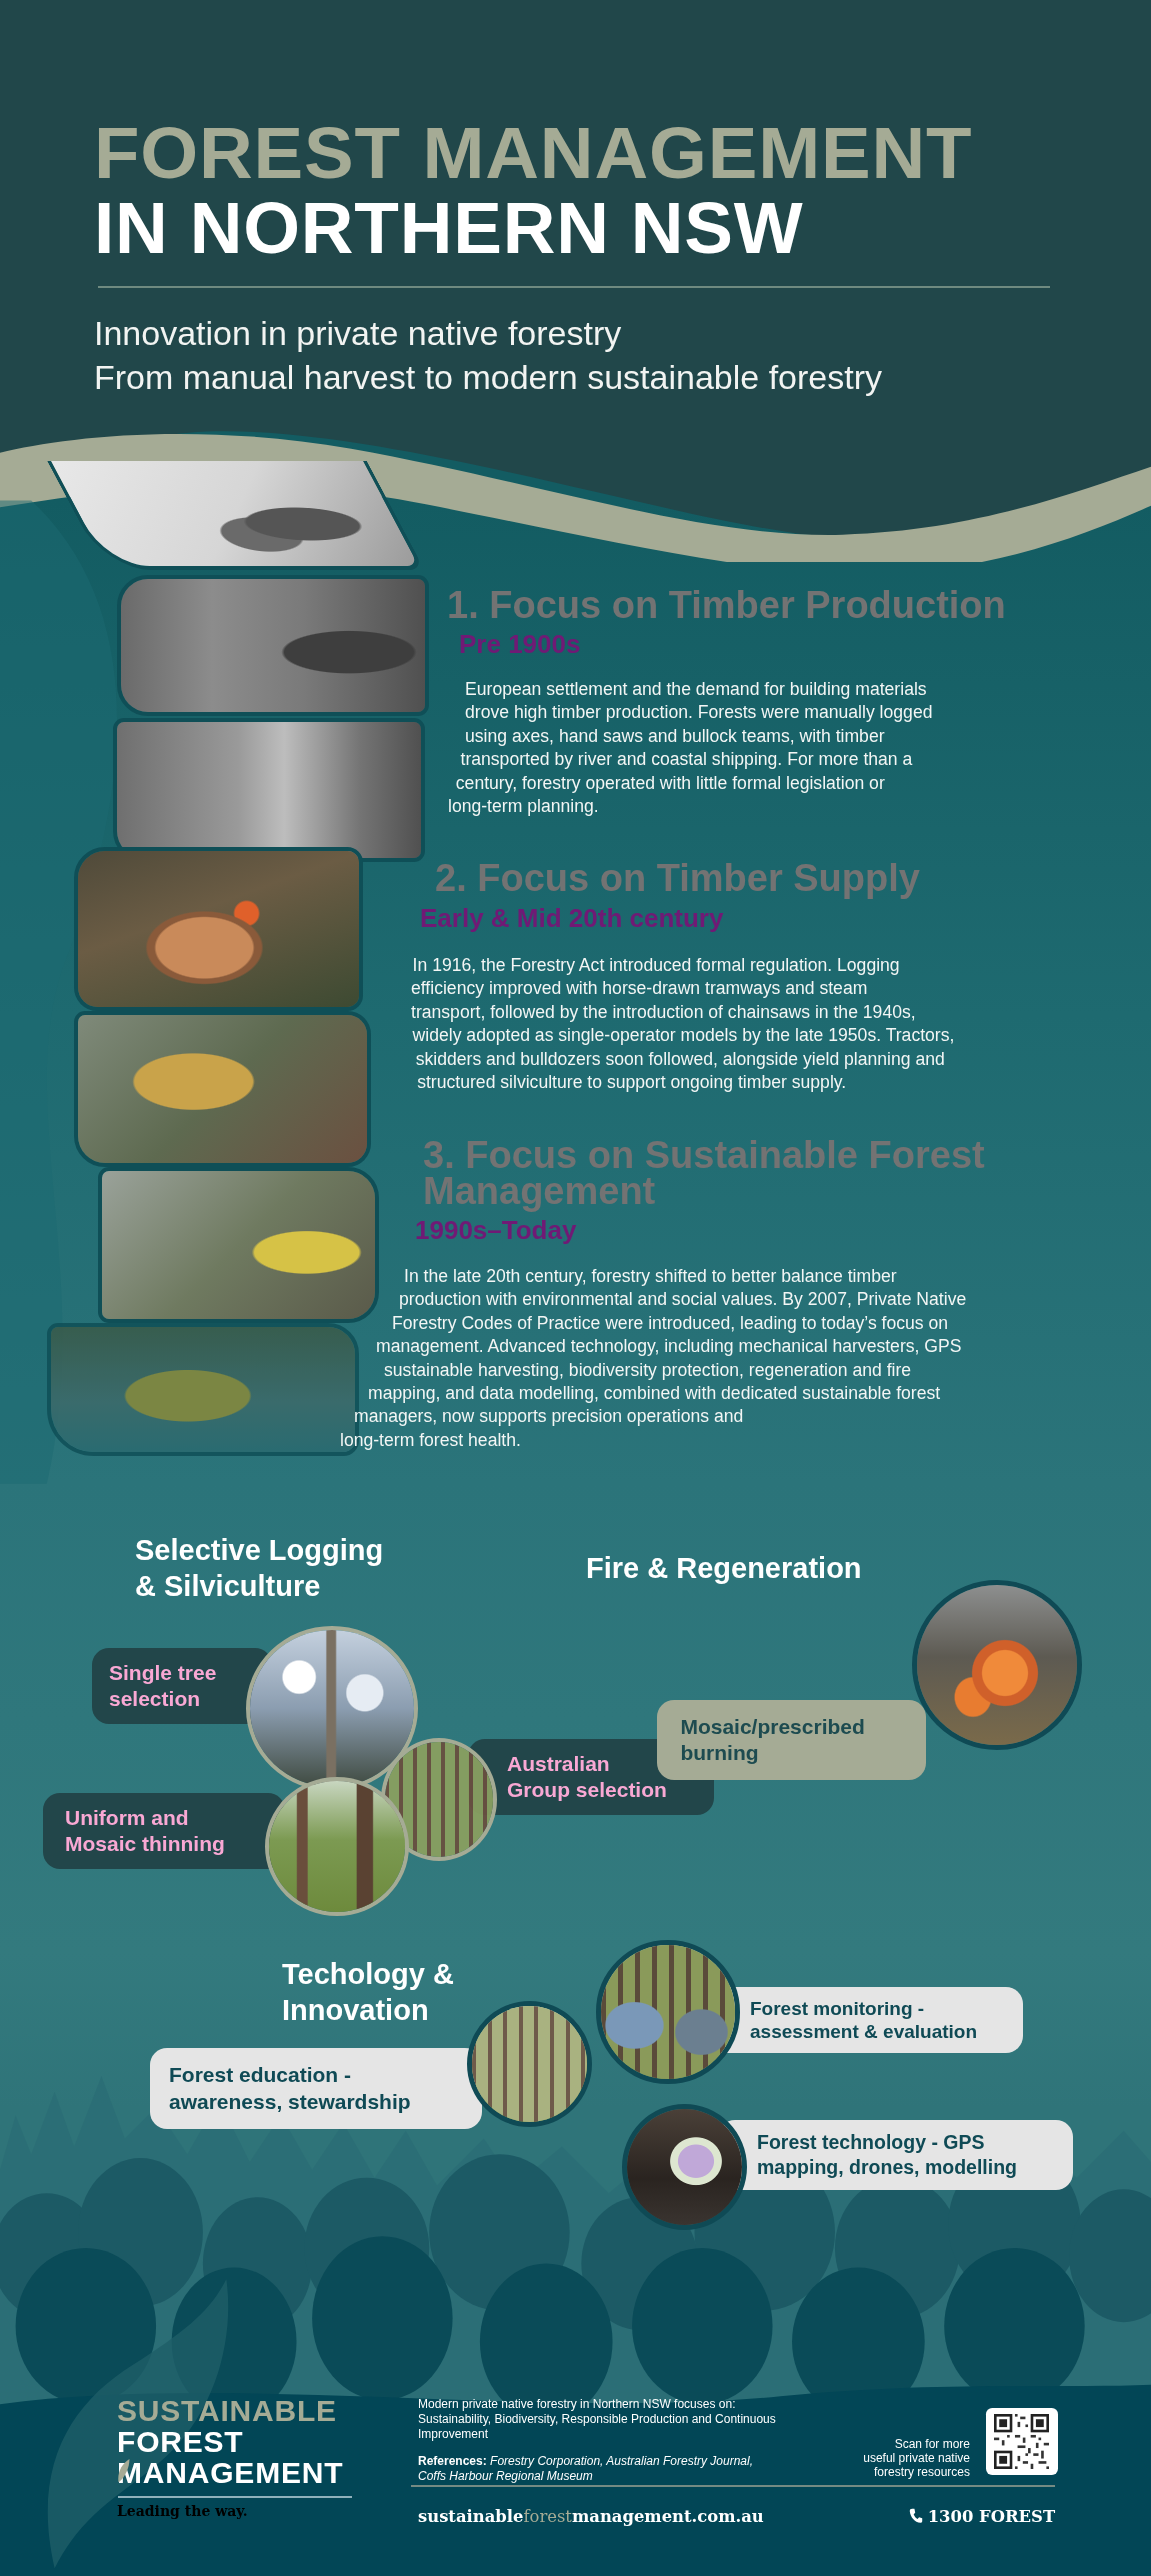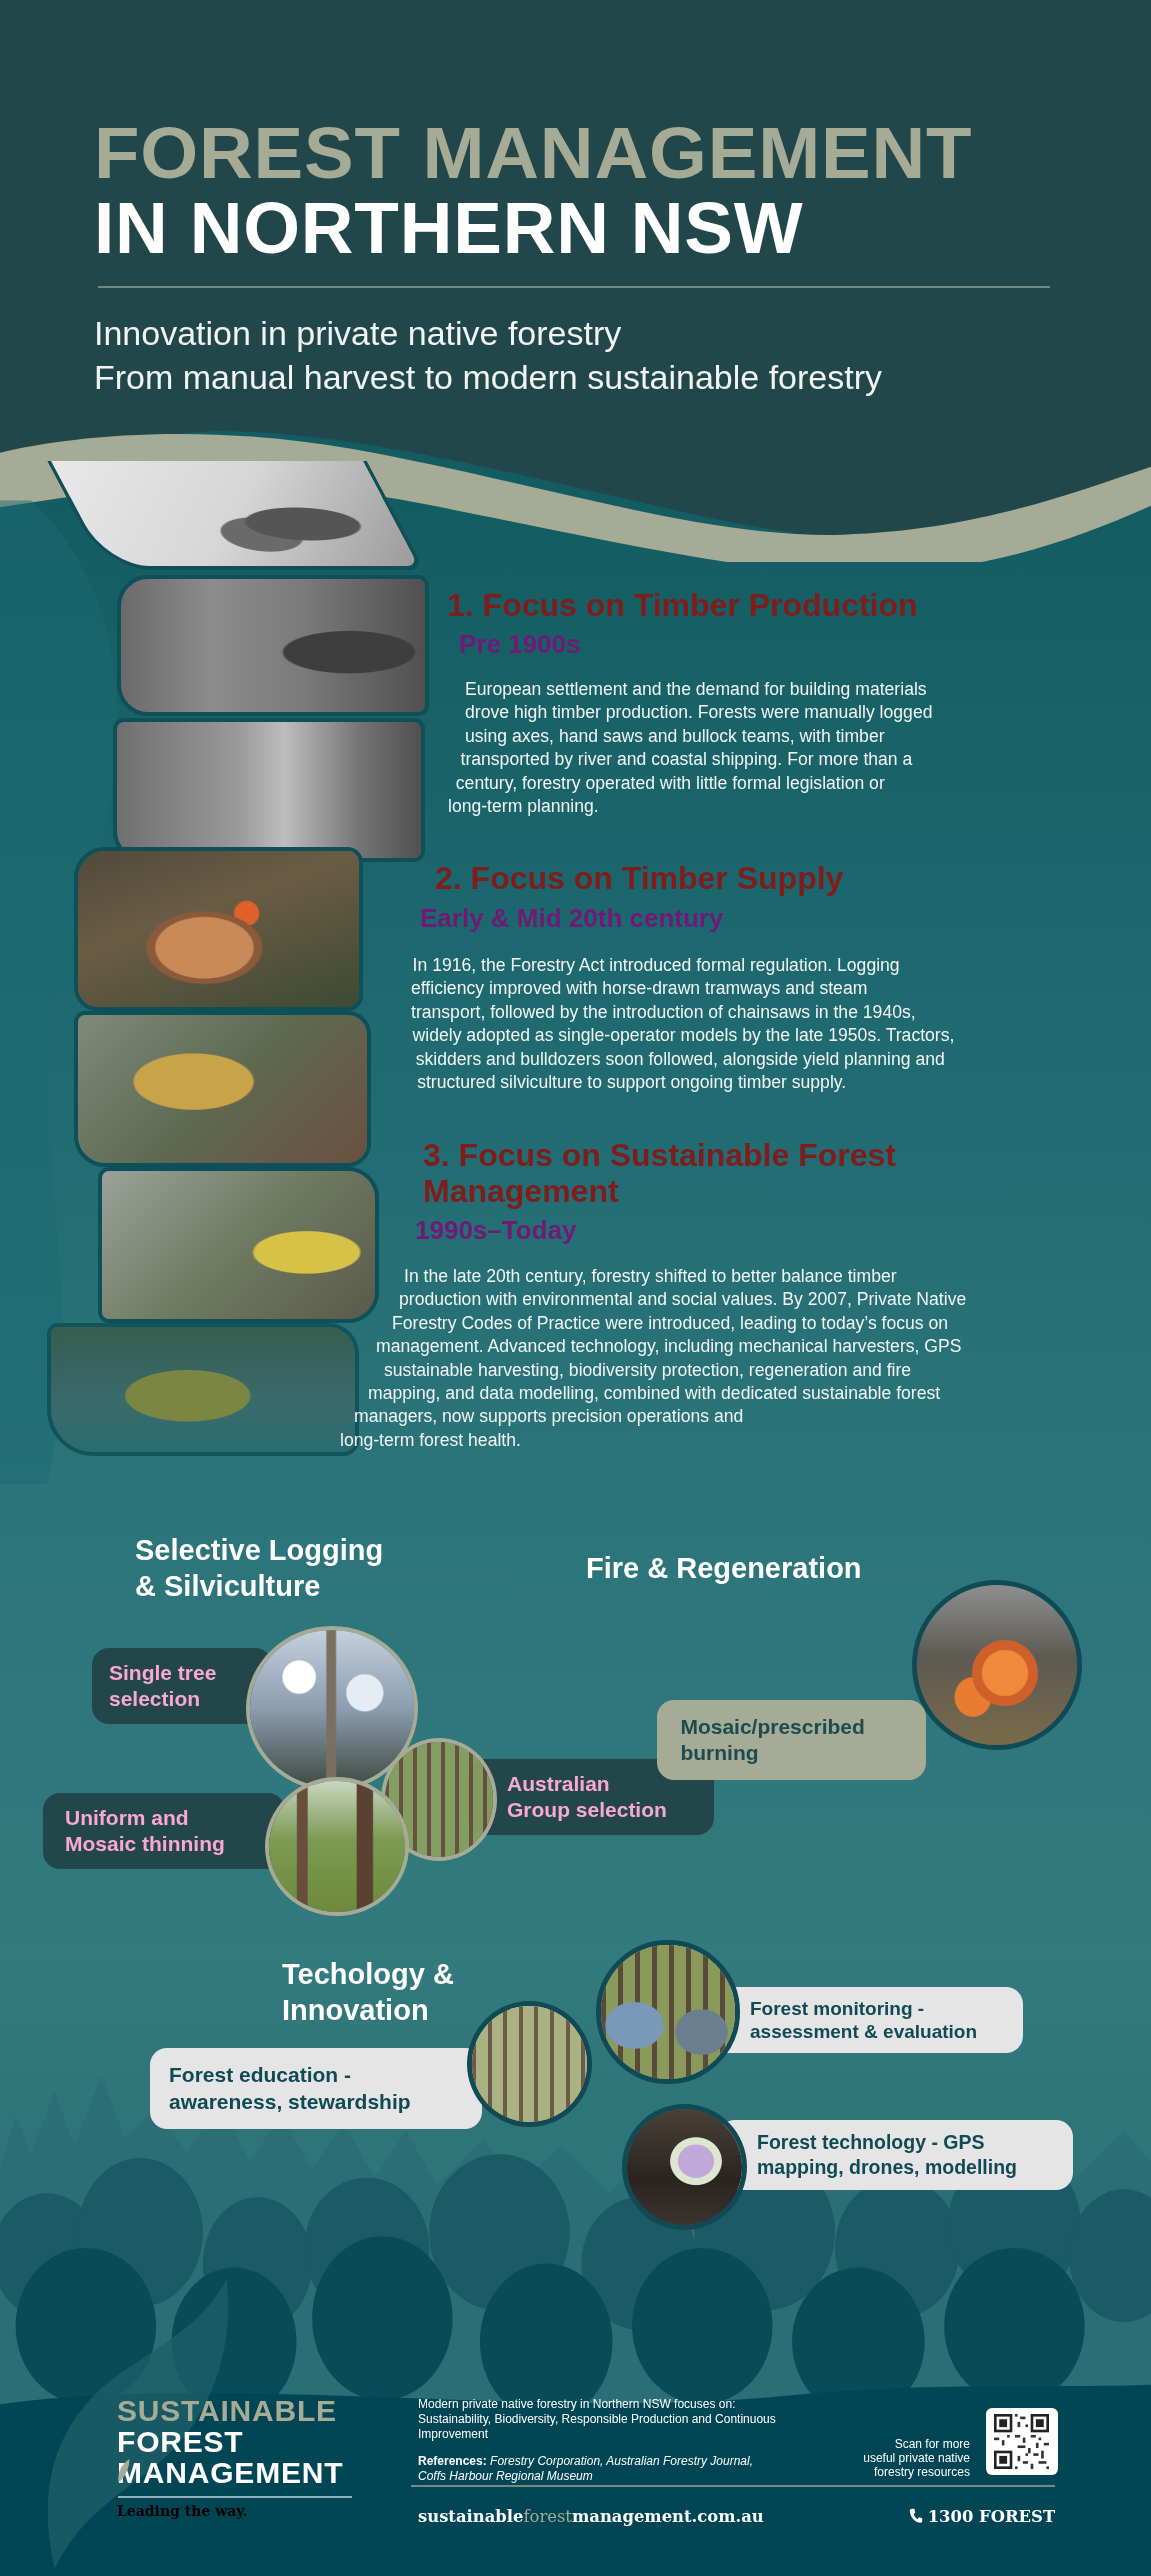--- a/index.html
+++ b/index.html
@@ -35,21 +35,21 @@
 
   
   .photo {
     position: absolute; overflow: hidden;
     border: 4.7px solid #0f4f57;
     border-radius: 11px;
   }
   .photo .ph { width: 100%; height: 100%; }
 
   
-  .sec-title { font-size: 32px; font-weight: 900; color: #7f1d1d; line-height: 36px; }
+  .sec-title { font-size: 38px; font-weight: 900; color: #737373; line-height: 36px; }
   .sec-era { font-size: 26px; font-weight: 900; color: #701a75; line-height: 31px; text-align: right; }
   .sec-body { font-size: 17.6px; color: #f3f6f5; line-height: 23.4px; }
   .sec-body span { display: block; white-space: nowrap; }
 
   
   .group-title { font-size: 29px; font-weight: 900; color: #ffffff; line-height: 36px; }
   .pill {
     position: absolute; border-radius: 17px;
     font-weight: 900; font-size: 21px; line-height: 26.5px;
     display: flex; align-items: center;
@@ -210,21 +210,21 @@
     <div>Selective Logging</div>
     <div>&amp; Silviculture</div>
   </div>
 
   <div class="pill pill-dark" style="left:92px;top:1648px;width:180px;height:76px;padding-left:17px;">
     <div>
         <div>Single tree</div>
         <div>selection</div>
       </div>
   </div>
-  <div class="pill pill-dark" style="left:468px;top:1739px;width:246px;height:76px;padding-left:39px;margin-top:20px;">
+  <div class="pill pill-dark" style="left:468px;top:1739px;width:246px;height:76px;padding-left:39px;">
     <div>
         <div>Australian</div>
         <div>Group selection</div>
       </div>
   </div>
   <div class="pill pill-dark" style="left:43px;top:1793px;width:242px;height:76px;padding-left:22px;">
     <div>
         <div>Uniform and</div>
         <div>Mosaic thinning</div>
       </div>

